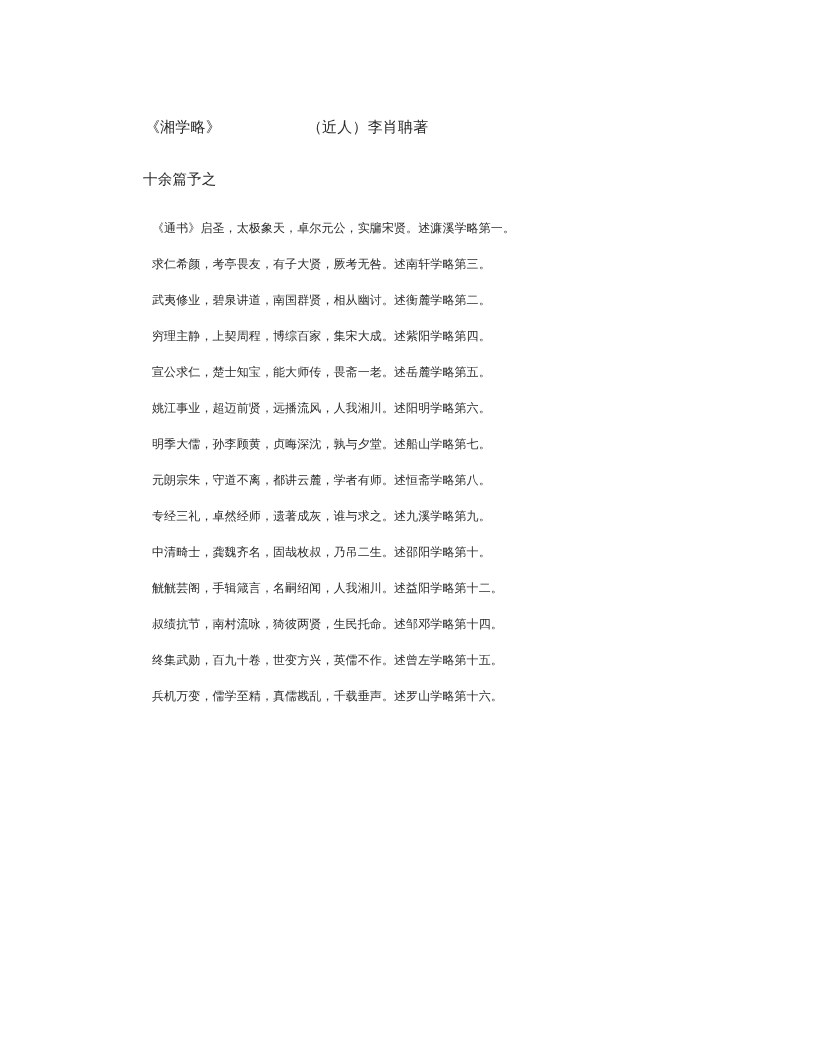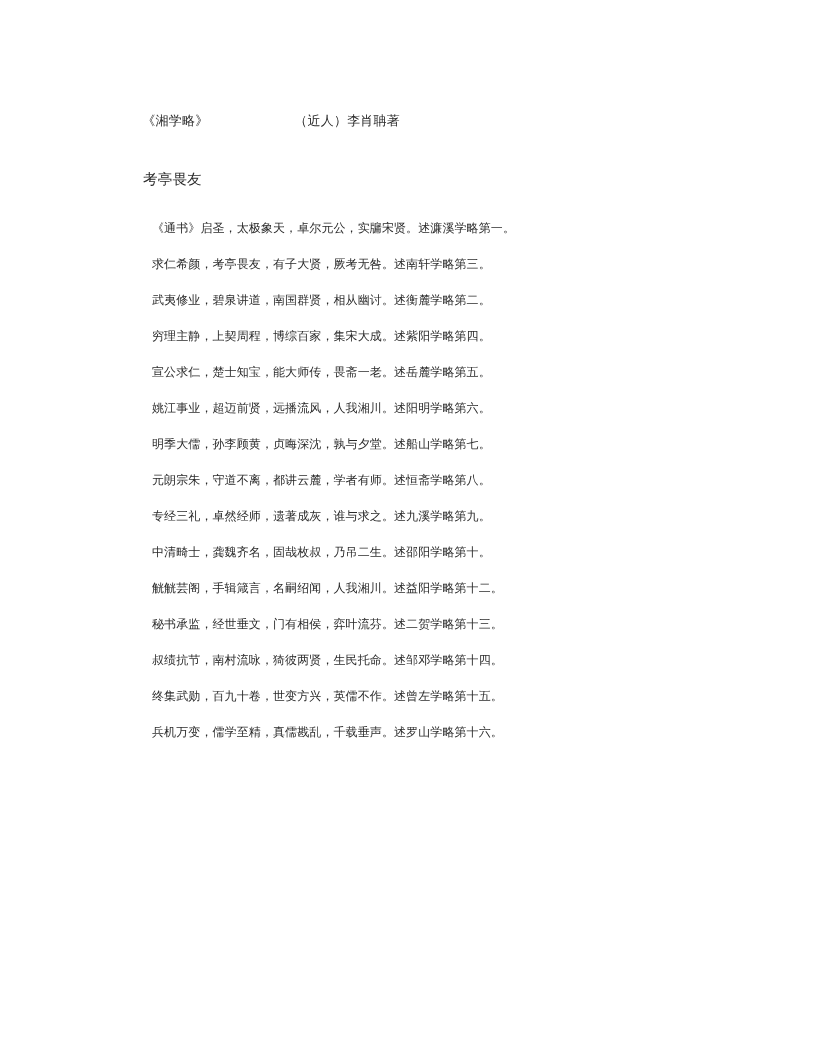--- a/index.html
+++ b/index.html
@@ -16,22 +16,22 @@
     background: #ffffff;
     font-family: "DejaVu Serif", "Liberation Serif", serif;
     color: #2b2b2b;
     overflow: hidden;
   }
 
   
   .title-line {
     position: absolute;
     left: 125px;
-    top: 88px;
-    font-size: 13px;
+    top: 94px;
+    font-size: 15px;
     line-height: 22px;
     white-space: pre;
     letter-spacing: 0.2px;
   }
   .title-line .book-title { display: inline; }
   .title-line .gap { display: inline-block; width: 86px; }
   .title-line .author { display: inline; }
 
   
   .section-heading {
@@ -82,35 +82,34 @@
 </style>
 </head>
 <body>
 
 <div class="page">
 
   <div class="title-line">
     <span class="book-title">《湘学略》</span><span class="gap"></span><span class="author">（近人）李肖聃著</span>
   </div>
 
-  <div class="section-heading">考亭畏友</div>
+  <div class="section-heading">十余篇予之</div>
 
   <div class="body-block">
     <div class="entry-list">
         <p class="entry">《通书》启圣，太极象天，卓尔元公，实牖宋贤。述濂溪学略第一。</p>
         <p class="entry">求仁希颜，考亭畏友，有子大贤，厥考无咎。述南轩学略第三。</p>
         <p class="entry">武夷修业，碧泉讲道，南国群贤，相从幽讨。述衡麓学略第二。</p>
         <p class="entry">穷理主静，上契周程，博综百家，集宋大成。述紫阳学略第四。</p>
         <p class="entry">宣公求仁，楚士知宝，能大师传，畏斋一老。述岳麓学略第五。</p>
         <p class="entry">姚江事业，超迈前贤，远播流风，人我湘川。述阳明学略第六。</p>
         <p class="entry">明季大儒，孙李顾黄，贞晦深沈，孰与夕堂。述船山学略第七。</p>
         <p class="entry">元朗宗朱，守道不离，都讲云麓，学者有师。述恒斋学略第八。</p>
         <p class="entry">专经三礼，卓然经师，遗著成灰，谁与求之。述九溪学略第九。</p>
         <p class="entry">中清畸士，龚魏齐名，固哉枚叔，乃吊二生。述邵阳学略第十。</p>
         <p class="entry">觥觥芸阁，手辑箴言，名嗣绍闻，人我湘川。述益阳学略第十二。</p>
-        <p class="entry">秘书承监，经世垂文，门有相侯，弈叶流芬。述二贺学略第十三。</p>
         <p class="entry">叔绩抗节，南村流咏，猗彼两贤，生民托命。述邹邓学略第十四。</p>
         <p class="entry">终集武勋，百九十卷，世变方兴，英儒不作。述曾左学略第十五。</p>
         <p class="entry">兵机万变，儒学至精，真儒戡乱，千载垂声。述罗山学略第十六。</p>
       </div>
   </div>
 
 </div>
 
 </body></html>

